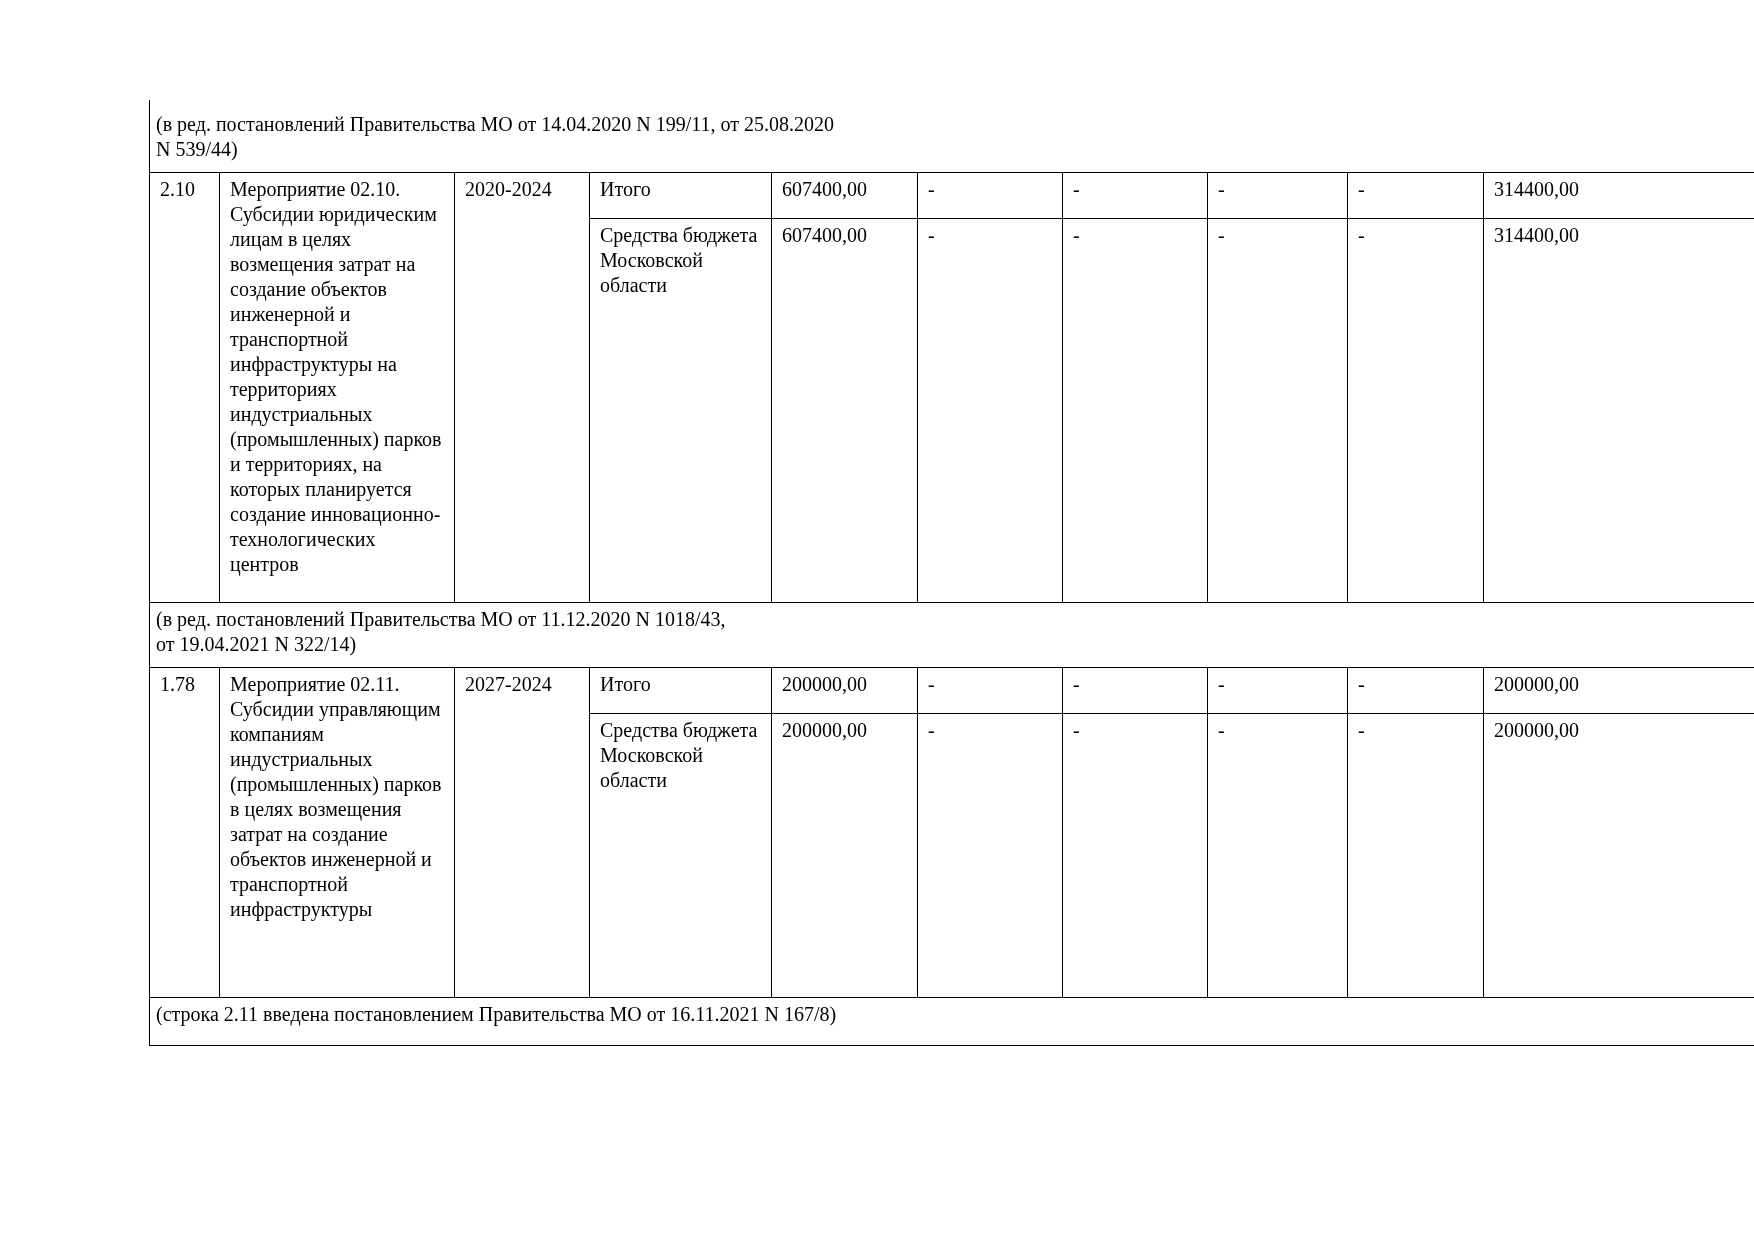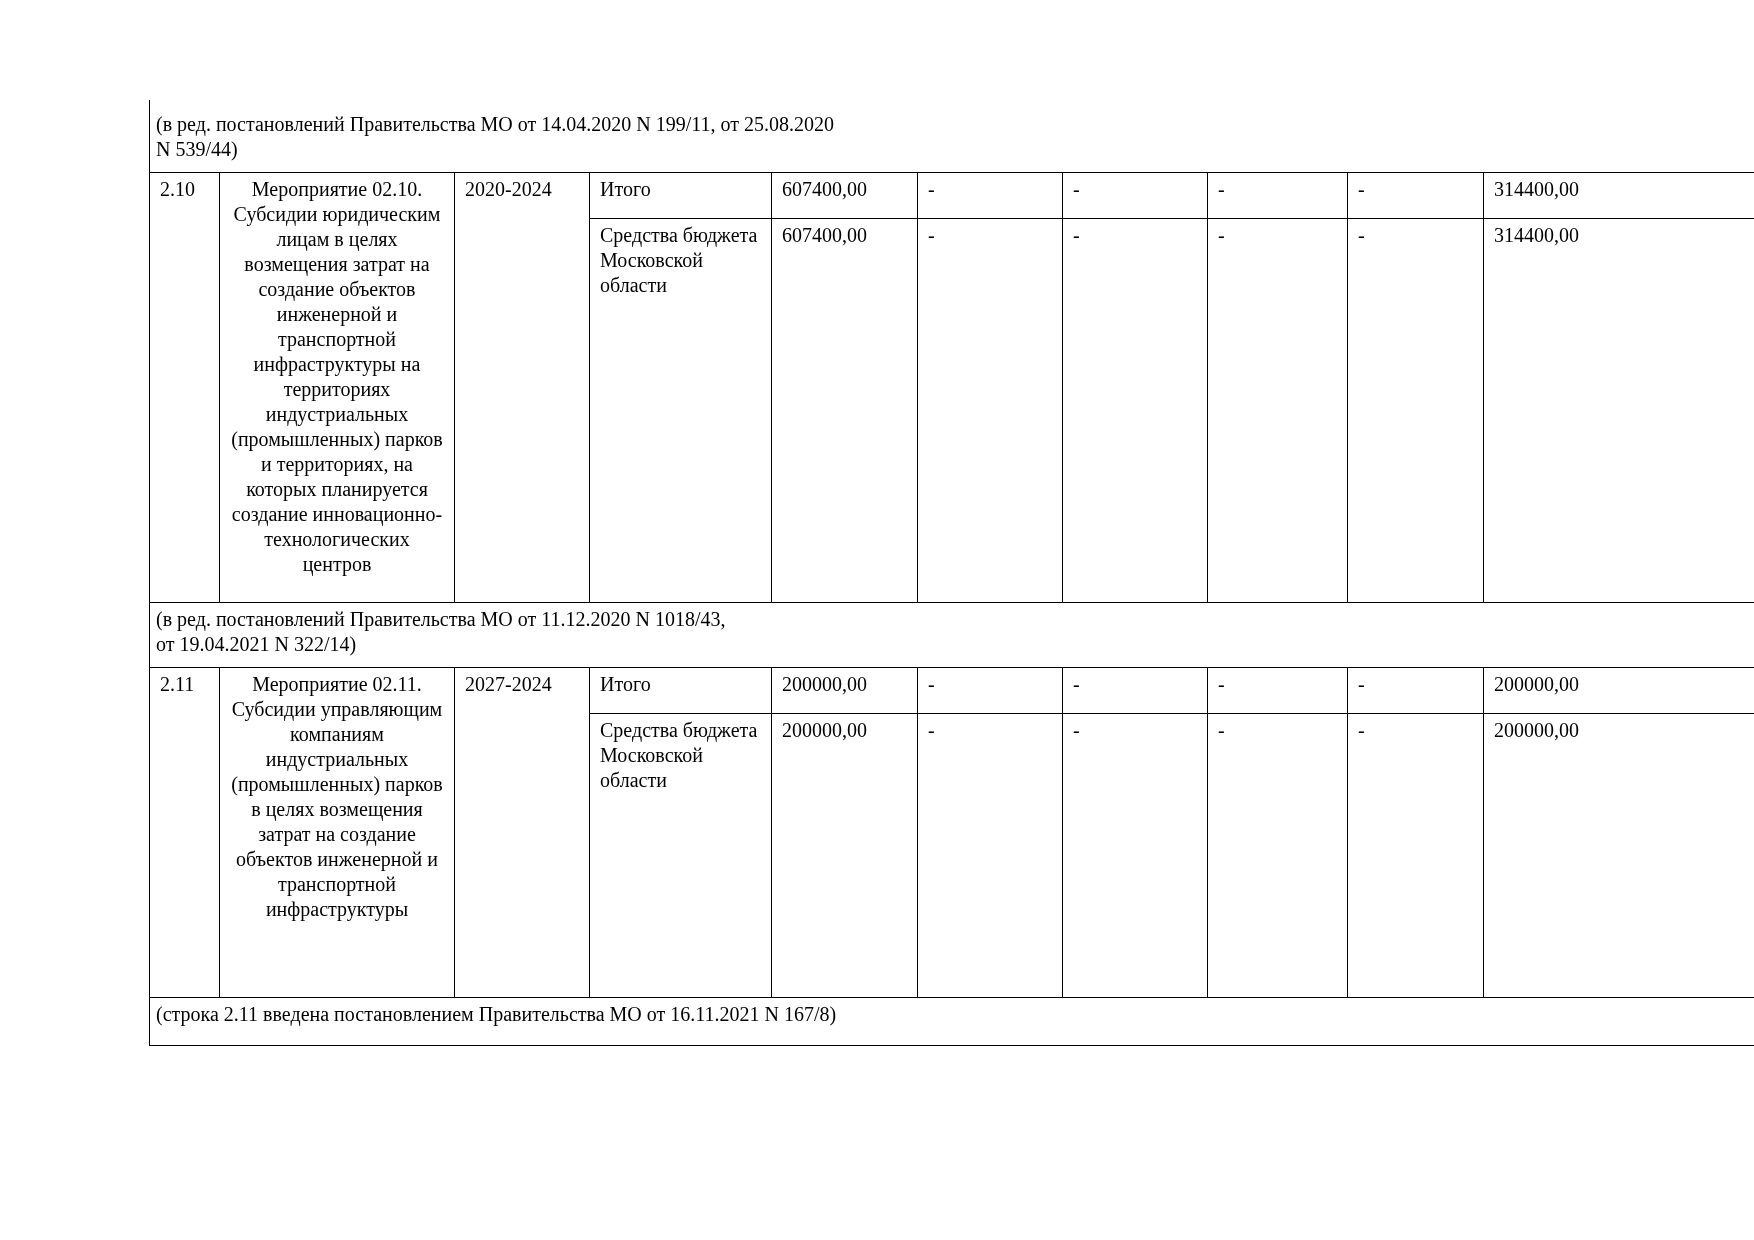--- a/index.html
+++ b/index.html
@@ -35,21 +35,21 @@
     width: 1694px;
     margin-left: -1px;
   }
   table.grid td {
     border: 1px solid #000;
     vertical-align: top;
     padding: 4px 10px;
     overflow-wrap: break-word;
     word-wrap: break-word;
   }
-  td.desc { padding-right: 24px; text-align: center; }
+  td.desc { padding-right: 24px; }
   tr.r-top td { height: 46px; }
   tr.r-top td[rowspan] { height: auto; }
   tr.r2-a td { height: 384px; }
   tr.r2-b td { height: 284px; }
 </style>
 </head>
 <body>
 
 <div class="page">
   <div class="content">
@@ -110,21 +110,21 @@
         <col style="width:182px">
           <col style="width:146px">
           <col style="width:145px">
         <col style="width:145px">
           <col style="width:140px">
           <col style="width:136px">
         <col style="width:360px">
       </colgroup>
       <tbody>
           <tr class="r-top">
-        <td class="num" rowspan="2">2.11</td>
+        <td class="num" rowspan="2">1.78</td>
         <td class="desc" rowspan="2">Мероприятие 02.11. Субсидии управляющим компаниям индустриальных (промышленных) парков в целях возмещения затрат на создание объектов инженерной и транспортной инфраструктуры</td>
         <td class="years" rowspan="2">2027-2024</td>
         <td>Итого</td>
         <td>200000,00</td>
         <td>-</td>
         <td>-</td>
         <td>-</td>
         <td>-</td>
         <td>200000,00</td>
       </tr>

